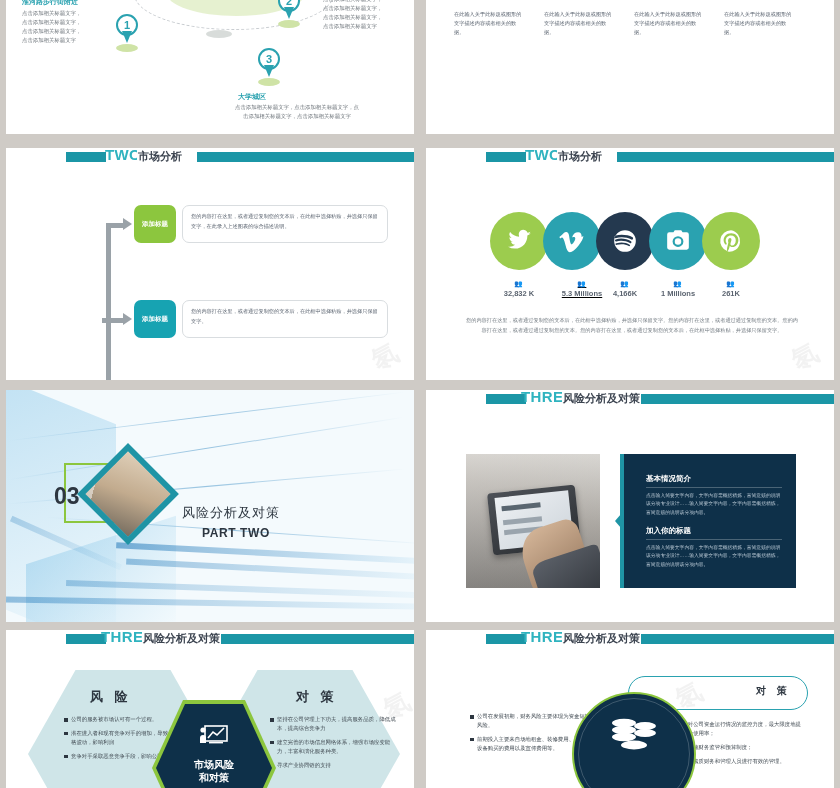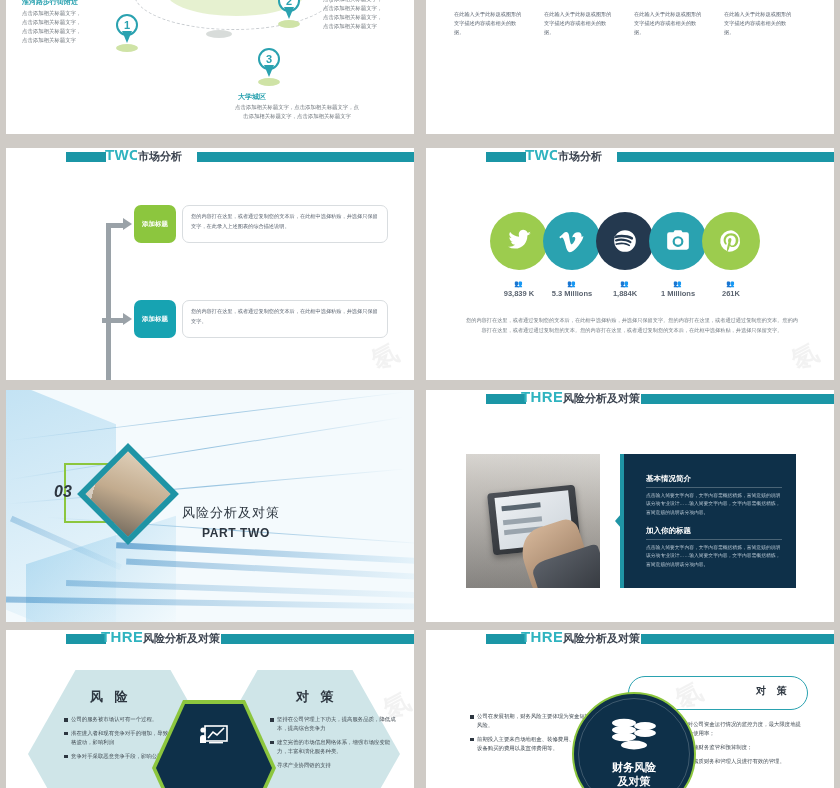--- a/index.html
+++ b/index.html
@@ -146,21 +146,21 @@
     background:
       linear-gradient(105deg, rgba(255,255,255,.5) 0 22%, rgba(0,0,0,0) 22%),
       linear-gradient(200deg, #efe3d0 0%, #c2ab8e 50%, #4c4a46 100%);
     transform: rotate(-45deg);
   }
   .green-bracket {
     position: absolute; width: 60px; height: 60px;
     border: 2px solid #8cc63e; border-right: none;
   }
   .sec-num {
-    position: absolute; font-size: 16px; font-weight: bold; color: #2d3640; font-style: italic;
+    position: absolute; font-size: 23px; font-weight: bold; color: #2d3640;
   }
   .sec-cn { position: absolute; font-size: 13px; color: #2d3640; letter-spacing: 1px; }
   .sec-en { position: absolute; font-size: 12px; font-weight: bold; color: #2d3640; letter-spacing: .6px; }
 
   
   .photo {
     position: absolute;
     background:
       linear-gradient(160deg, rgba(255,255,255,.35), rgba(0,0,0,.18)),
       linear-gradient(200deg, #d9d6d0 0%, #b7b2ab 40%, #8d8a86 100%);
@@ -369,29 +369,29 @@
           </svg>
       </div>
       <div class="soc" style="left:276px; top:64px; background:#9ccc4e;">
         <svg viewBox="0 0 24 24">
             <path d="M12 2a10 10 0 0 0-3.6 19.3c-.1-.8-.2-2 0-2.9l1.2-5.1s-.3-.6-.3-1.5c0-1.4.8-2.5 1.8-2.5.9 0 1.3.7 1.3 1.5 0 .9-.6 2.2-.9 3.5-.3 1 .5 1.9 1.6 1.9 1.9 0 3.3-2 3.3-4.9 0-2.6-1.8-4.4-4.5-4.4-3 0-4.8 2.3-4.8 4.6 0 .9.3 1.9.8 2.4.1.1.1.2.1.3l-.3 1.1c0 .2-.2.2-.4.1-1.3-.6-2.1-2.6-2.1-4.1 0-3.4 2.4-6.5 7-6.5 3.7 0 6.6 2.6 6.6 6.2 0 3.7-2.3 6.6-5.5 6.6-1.1 0-2.1-.6-2.4-1.2l-.7 2.6c-.3.9-.9 2.1-1.4 2.8A10 10 0 1 0 12 2z"></path>
           </svg>
       </div>
 
       <div class="stat" style="left:60px; top:132px;">
         <div class="ic" style="color:#9ccc4e;">👥</div>
-        <div class="vl">93,839 K</div>
-      </div>
-      <div class="stat" style="left:113px; top:132px;">
+        <div class="vl">32,832 K</div>
+      </div>
+      <div class="stat" style="left:123px; top:132px;text-decoration:underline;">
         <div class="ic" style="color:#2aa2b0;">👥</div>
         <div class="vl">5.3 Millions</div>
       </div>
       <div class="stat" style="left:166px; top:132px;">
         <div class="ic" style="color:#24394f;">👥</div>
-        <div class="vl">1,884K</div>
+        <div class="vl">4,166K</div>
       </div>
       <div class="stat" style="left:219px; top:132px;">
         <div class="ic" style="color:#2aa2b0;">👥</div>
         <div class="vl">1 Millions</div>
       </div>
       <div class="stat" style="left:272px; top:132px;">
         <div class="ic" style="color:#9ccc4e;">👥</div>
         <div class="vl">261K</div>
       </div>
 
@@ -491,20 +491,24 @@
       <div class="hex navy" style="left:150px; top:74px; width:116px; height:128px;"></div>
       <div style="position:absolute; left:193px; top:94px;">
         <svg class="chart-icon" viewBox="0 0 30 24" fill="none">
           <rect x="6" y="2" width="22" height="15" stroke="#ffffff" stroke-width="1.6" fill="none"></rect>
           <path d="M9 14 L14 8 L18 11 L25 4" stroke="#ffffff" stroke-width="1.6" fill="none"></path>
           <circle cx="4" cy="6" r="2.6" fill="#ffffff"></circle>
           <path d="M1 19 v-5 a3 3 0 0 1 6 0 v5" fill="#ffffff"></path>
           <rect x="10" y="18" width="14" height="1.4" fill="#ffffff"></rect>
         </svg>
       </div>
+      <div class="hex-center-t" style="left:150px; top:128px; width:116px;">
+        <div>市场风险</div>
+        <div>和对策</div>
+      </div>
 
       <div class="wm" style="right:4px; top:58px;">氡</div>
     </div>
   </div>
 
   <div class="slide" style="left:426px; top:630px; width:408px; height:232px;">
     <div class="slide-inner">
       <div class="hdr three">
         <div class="bar-left"></div>
         <div class="bar-right"></div>
@@ -532,22 +536,18 @@
       <div style="position:absolute; left:182px; top:88px;">
         <svg width="52" height="34" viewBox="0 0 52 34" fill="#ffffff">
           <ellipse cx="16" cy="5" rx="12" ry="4.2"></ellipse>
           <ellipse cx="16" cy="12" rx="12" ry="4.2"></ellipse>
           <ellipse cx="16" cy="19" rx="12" ry="4.2"></ellipse>
           <ellipse cx="37" cy="8" rx="11" ry="4"></ellipse>
           <ellipse cx="37" cy="15" rx="11" ry="4"></ellipse>
           <ellipse cx="26" cy="27" rx="13" ry="4.4"></ellipse>
         </svg>
       </div>
-      <div class="hex-center-t" style="left:146px; top:130px; width:124px; font-size:11px;">
-        <div>财务风险</div>
-        <div>及对策</div>
-      </div>
 
       <div class="wm" style="left:250px; top:48px;">氡</div>
     </div>
   </div>
 
 </div>
 
 </body></html>

